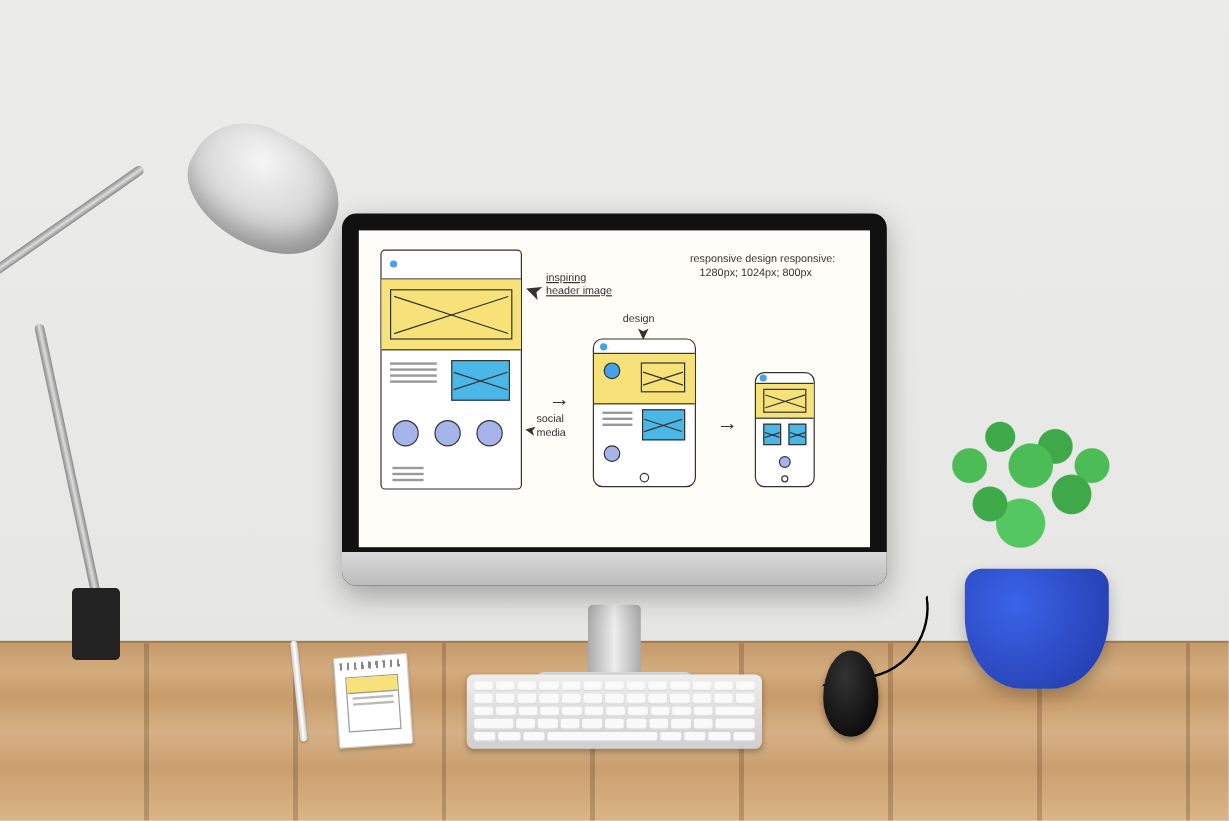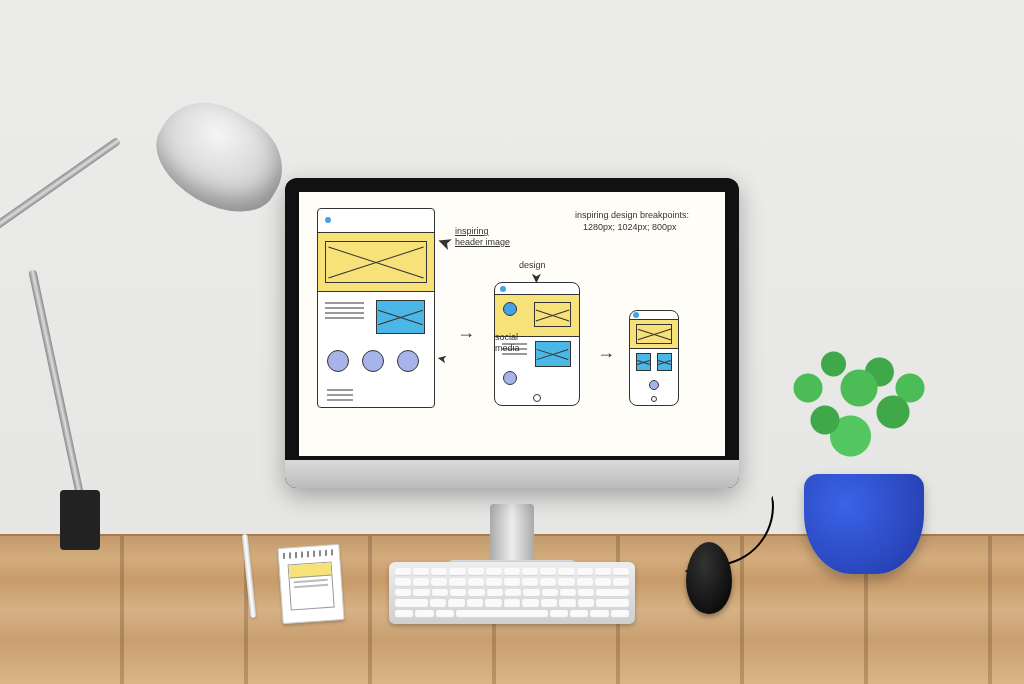--- a/index.html
+++ b/index.html
@@ -426,25 +426,25 @@
       <div class="home"></div>
     </div>
 
     <div class="label" style="left:156px; top:34px;text-decoration:underline;">inspiring
 header image</div>
     <div class="arrow" style="left:138px; top:40px; transform:rotate(200deg);">➤</div>
 
     <div class="label" style="left:220px; top:68px;">design</div>
     <div class="arrow" style="left:232px; top:78px; transform:rotate(90deg); font-size:14px;">➤</div>
 
-    <div class="label" style="left:148px; top:140px;margin-left:48px;">social
+    <div class="label" style="left:148px; top:152px;">social
 media</div>
     <div class="arrow" style="left:138px; top:160px; transform:rotate(190deg); font-size:12px;">➤</div>
 
-    <div class="label" style="left:276px; top:18px;">inspiring design breakpoints:</div>
+    <div class="label" style="left:276px; top:18px;">responsive design responsive:</div>
     <div class="label" style="left:284px; top:30px;">1280px; 1024px; 800px</div>
 
     <div class="arrow" style="left:158px; top:130px;">→</div>
     <div class="arrow" style="left:298px; top:150px;">→</div>
 
   </div>
   <div class="chin"></div>
 </div>
 
 <div class="mouse-cable"></div>

